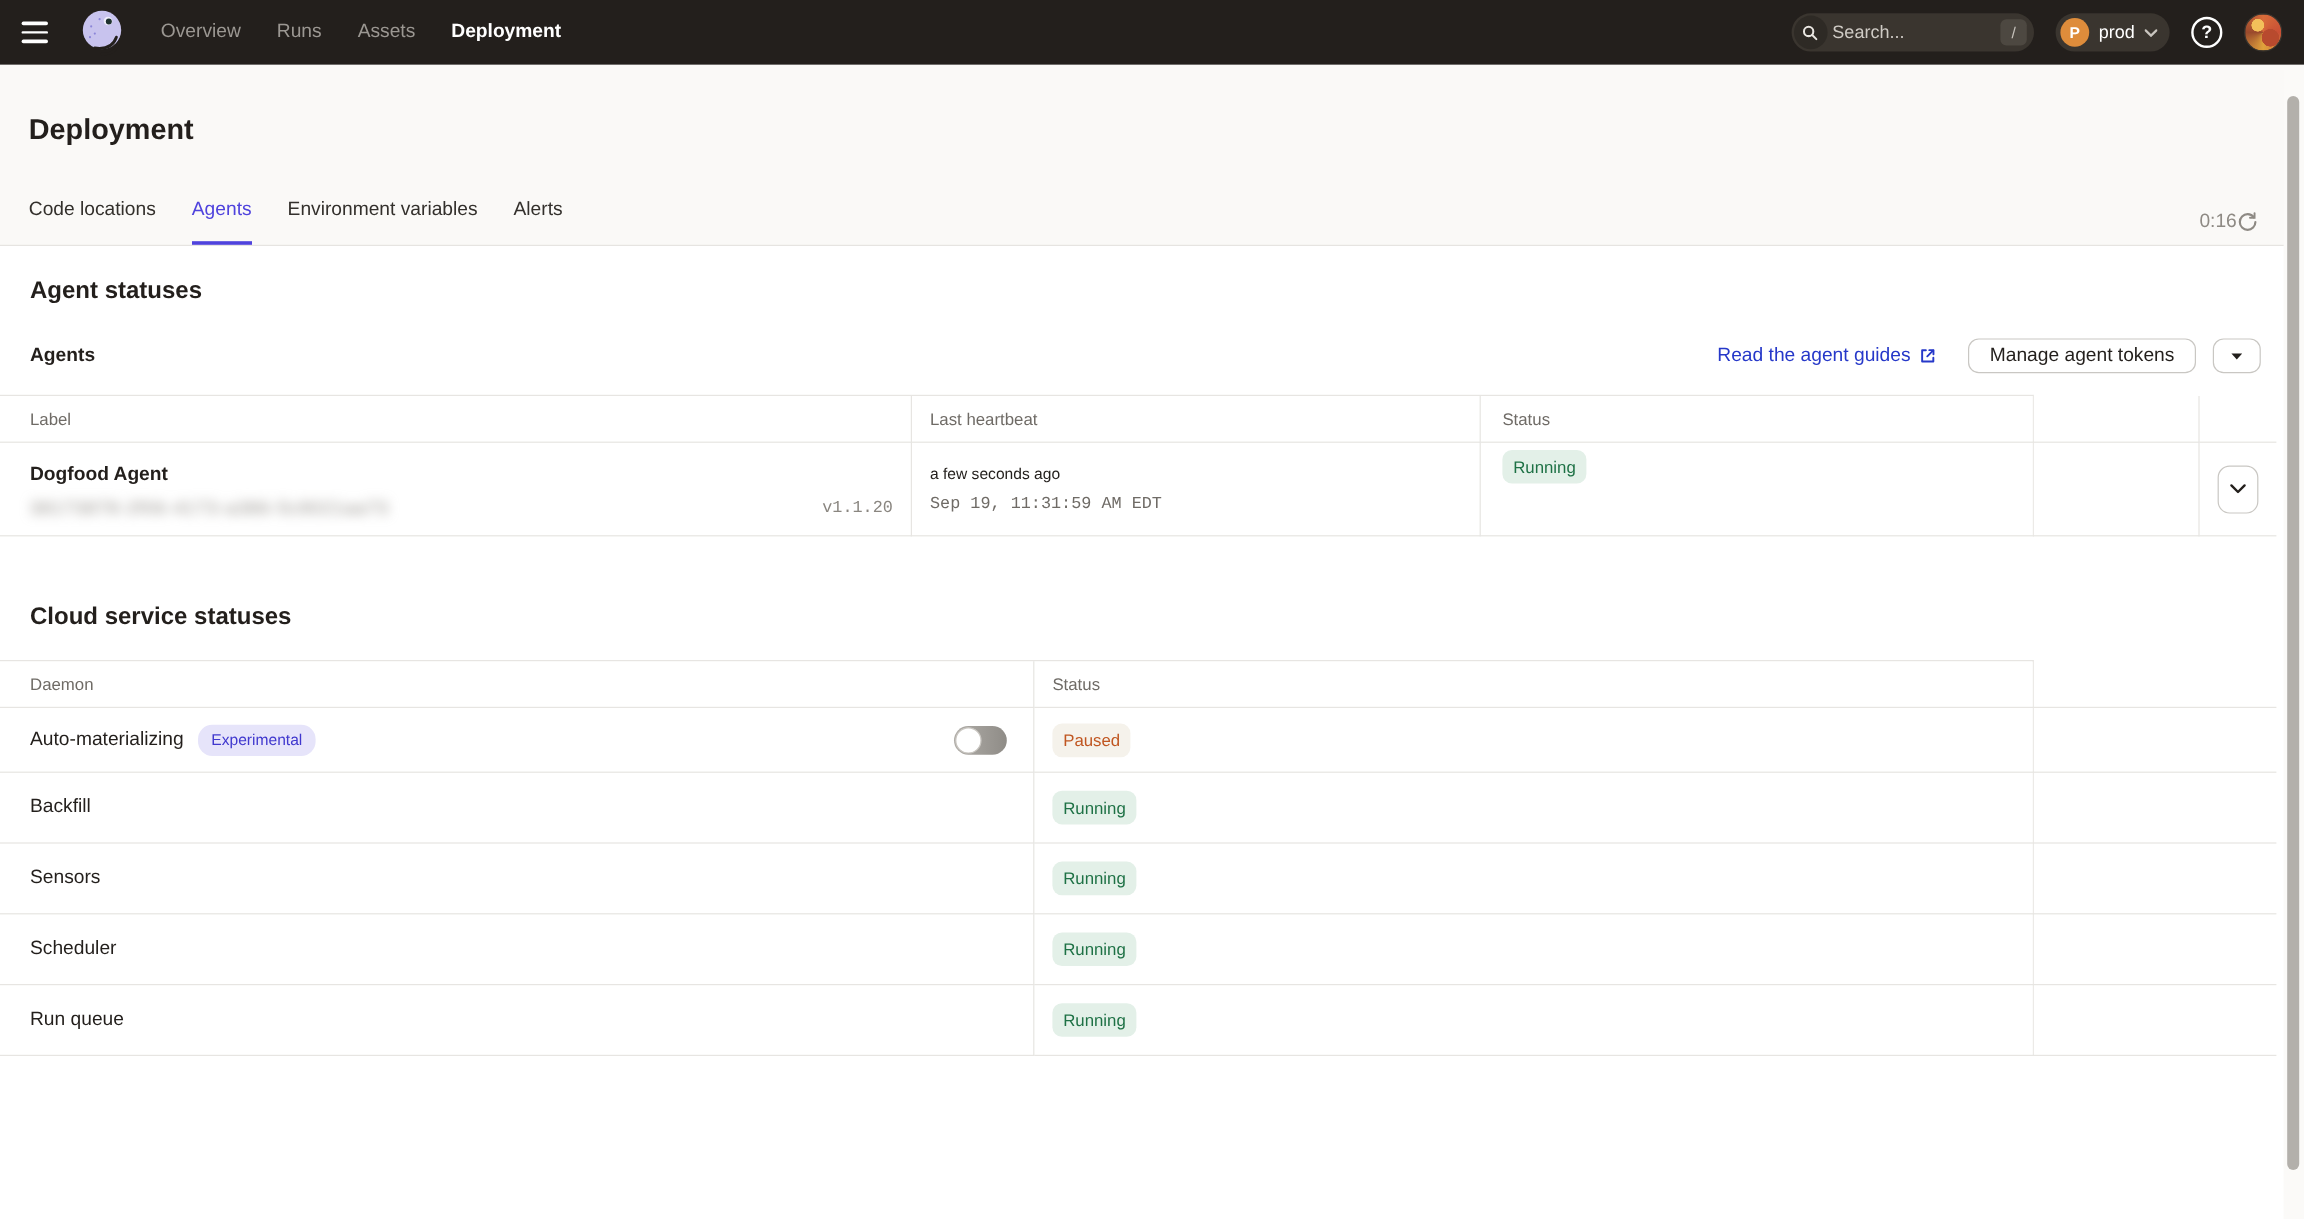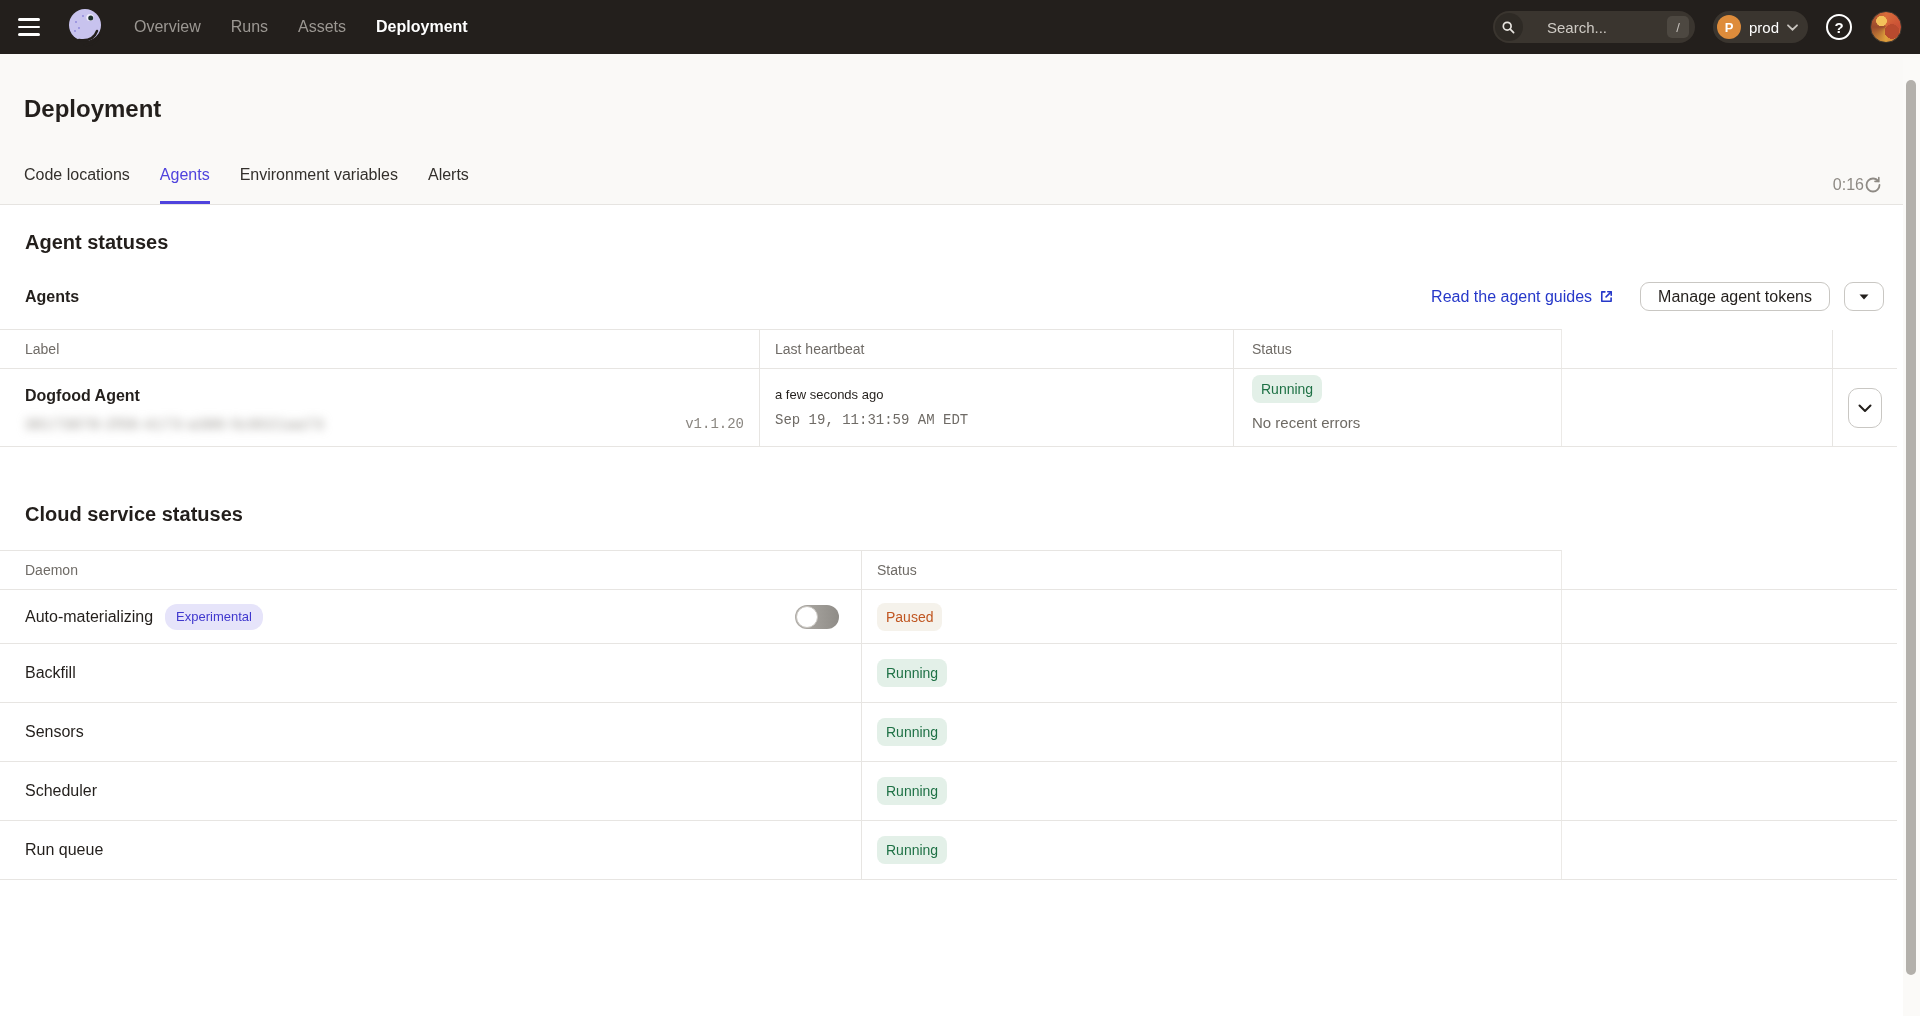--- a/index.html
+++ b/index.html
@@ -18,21 +18,21 @@
   .hamburger { width:30px; height:30px; background:none; border:none; cursor:pointer;
     display:flex; flex-direction:column; justify-content:center; gap:5px; }
   .hamburger span { display:block; width:22px; height:2.5px; background:#FFFFFF; border-radius:2px; }
   .logo { width:46px; height:46px; display:flex; align-items:center; justify-content:center; cursor:pointer; }
   .nav { display:flex; align-items:center; gap:30px; margin-left:12px; }
   .nav a { text-decoration:none; font-size:16px; color:#9B9792; cursor:pointer; }
   .nav a.active { color:#FFFFFF; font-weight:700; }
   .topbar-right { margin-left:auto; display:flex; align-items:center; gap:18px; }
   .search-pill {
     width:202px; height:32px; background:#3A352F; border-radius:16px;
-    display:flex; align-items:center; gap:24px; padding:0 6px 0 2px; cursor:text;
+    display:flex; align-items:center; gap:4px; padding:0 6px 0 2px; cursor:text;
   }
   .search-icon-circle { width:28px; height:28px; border-radius:50%; background:#2E2A25;
     display:flex; align-items:center; justify-content:center; }
   .search-placeholder { color:#CFCBC5; font-size:15px; flex:1; }
   .search-shortcut { width:22px; height:22px; border-radius:5px; background:#4D4841;
     color:#C6C2BC; font-size:13px; display:flex; align-items:center; justify-content:center; }
   .deploy-pill {
     height:32px; background:#3A352F; border-radius:16px; display:flex; align-items:center;
     gap:8px; padding:0 10px 0 4px; cursor:pointer;
   }
@@ -67,21 +67,21 @@
   .sub-heading { font-size:16px; font-weight:700; }
   .toolbar-right { display:flex; align-items:center; gap:14px; }
   .guides-link { display:flex; align-items:center; gap:7px; color:#2638C9; font-size:16px;
     text-decoration:none; cursor:pointer; margin-right:12px; }
   .btn { background:#FFFFFF; border:1px solid #C9C7C3; border-radius:9px; height:29px;
     font-size:16px; color:#231F1C; font-family:inherit; cursor:pointer; }
   .btn-manage { padding:0 17px; }
   .btn-caret { width:40px; display:inline-flex; align-items:center; justify-content:center; }
 
   
-  .tbl { display:grid; width:1562px; border-top:1px solid #E7E5E2; border-right:1px solid #ECEAE7; }
+  .tbl { display:grid; width:1695px; border-top:1px solid #E7E5E2; border-right:1px solid #ECEAE7; }
   .agents-tbl { grid-template-columns:760px 474px 599px 64px; }
   .cloud-tbl  { grid-template-columns:862px 1035px; }
   .th { font-size:14px; color:#6F6B66; padding:11px 15px; border-bottom:1px solid #E7E5E2; }
   .td { border-bottom:1px solid #E7E5E2; padding:14px 15px; font-size:16px; }
   .bR { border-right:1px solid #E7E5E2; }
   .pL25 { padding-left:25px; }
   .pL18 { padding-left:18px; }
 
   .agent-label-cell { display:flex; flex-direction:column; gap:10px; padding-top:18px; }
   .agent-name { font-weight:700; font-size:16px; }
@@ -221,21 +221,20 @@
         <span class="agent-id">38173878-2f06-4173-a386-5c9021aa73</span>
         <span class="agent-version mono">v1.1.20</span>
       </div>
     </div>
     <div class="td bR">
       <div class="hb-rel">a few seconds ago</div>
       <div class="hb-abs mono">Sep 19, 11:31:59 AM EDT</div>
     </div>
     <div class="td pL18 bR status-cell">
       <span class="badge badge-running">Running</span>
-      <div class="status-note">No recent errors</div>
     </div>
     <div class="td expand-cell">
       <button class="btn btn-expand">
         <svg width="14" height="9" viewBox="0 0 14 9" fill="none" stroke="#231F1C" stroke-width="2" stroke-linecap="round" stroke-linejoin="round">
           <path d="M1.5 1.5 L7 7 L12.5 1.5"></path>
         </svg>
       </button>
     </div>
   </div>
 

